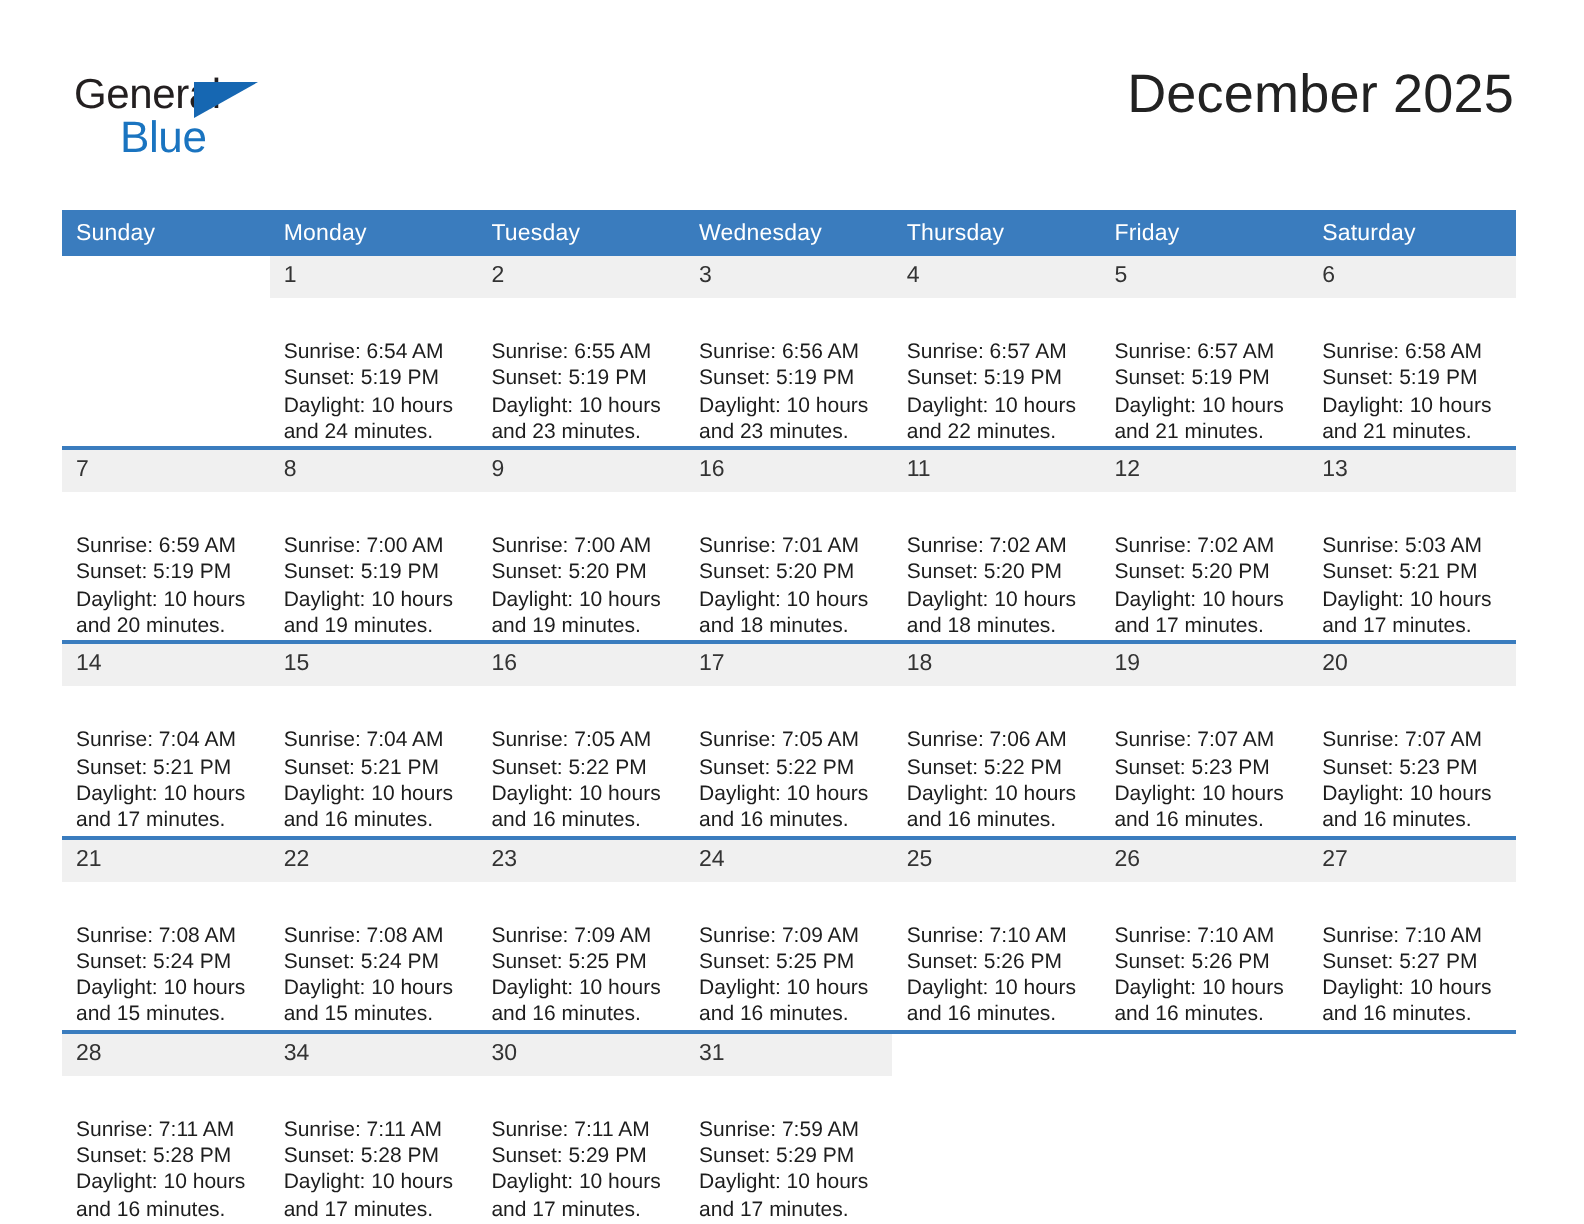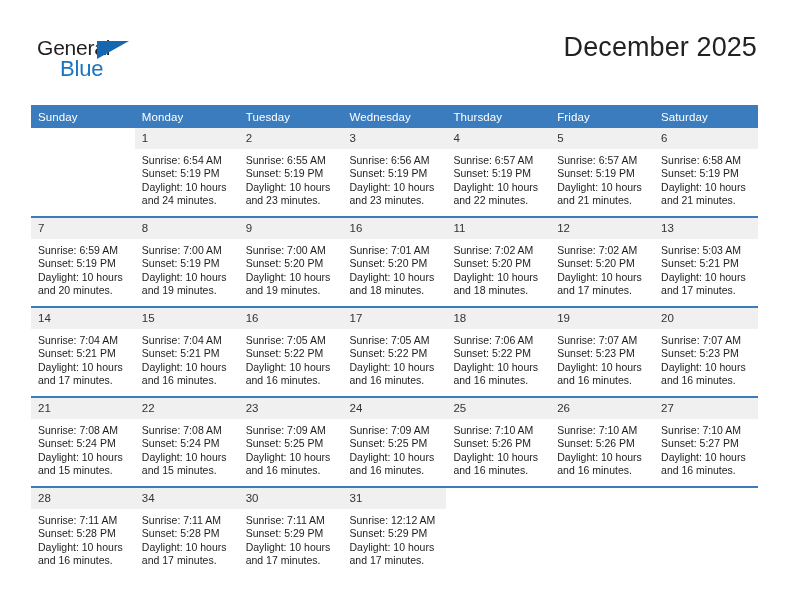--- a/index.html
+++ b/index.html
@@ -120,21 +120,21 @@
     color: #333333;
     padding: 4px 0 4px 7px;
     height: 13px;
     line-height: 13px;
   }
   .daynum.empty {
     background: #ffffff;
     color: transparent;
   }
   .cellbody {
-    padding: 5px 7px 0 7px;
+    padding: 21px 7px 0 7px;
     font-size: 10.5px;
     line-height: 13.3px;
     color: #1d1d1d;
   }
   .cellbody div {
     white-space: nowrap;
   }
   .cell-empty .cellbody { visibility: hidden; }
 </style>
 </head>
@@ -453,21 +453,21 @@
             <div class="cellbody">
               <div>Sunrise: 7:11 AM</div>
               <div>Sunset: 5:29 PM</div>
               <div>Daylight: 10 hours</div>
               <div>and 17 minutes.</div>
             </div>
           </td>
           <td>
             <span class="daynum">31</span>
             <div class="cellbody">
-              <div>Sunrise: 12:12 AM</div>
+              <div>Sunrise: 7:59 AM</div>
               <div>Sunset: 5:29 PM</div>
               <div>Daylight: 10 hours</div>
               <div>and 17 minutes.</div>
             </div>
           </td>
           <td class="cell-empty">
             <span class="daynum empty"></span>
             <div class="cellbody">
               <div></div>
               <div></div>

